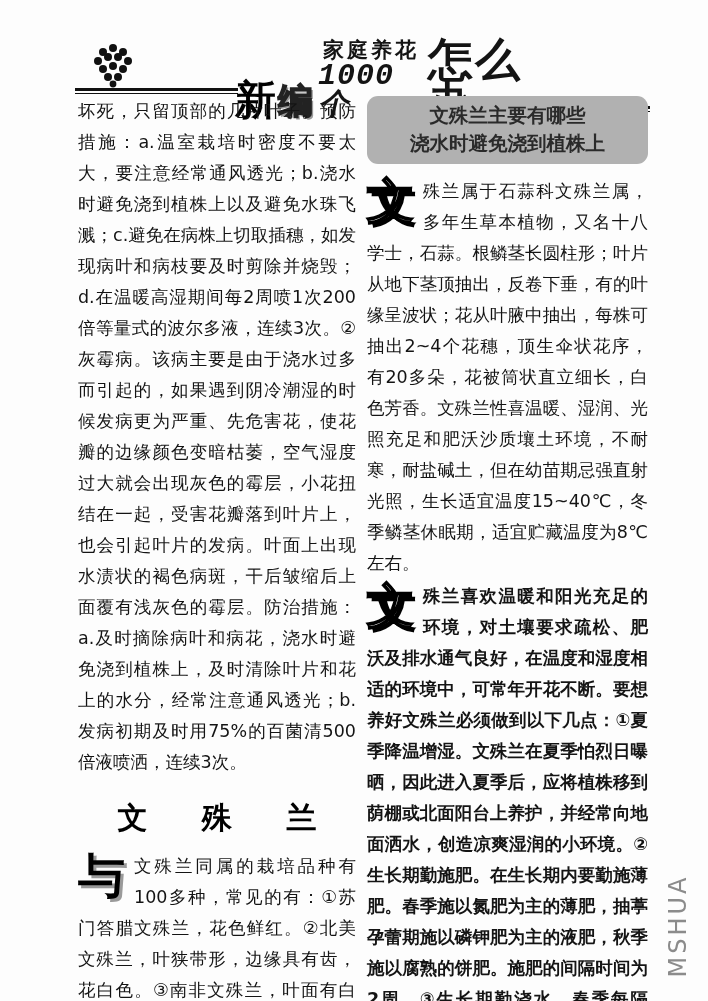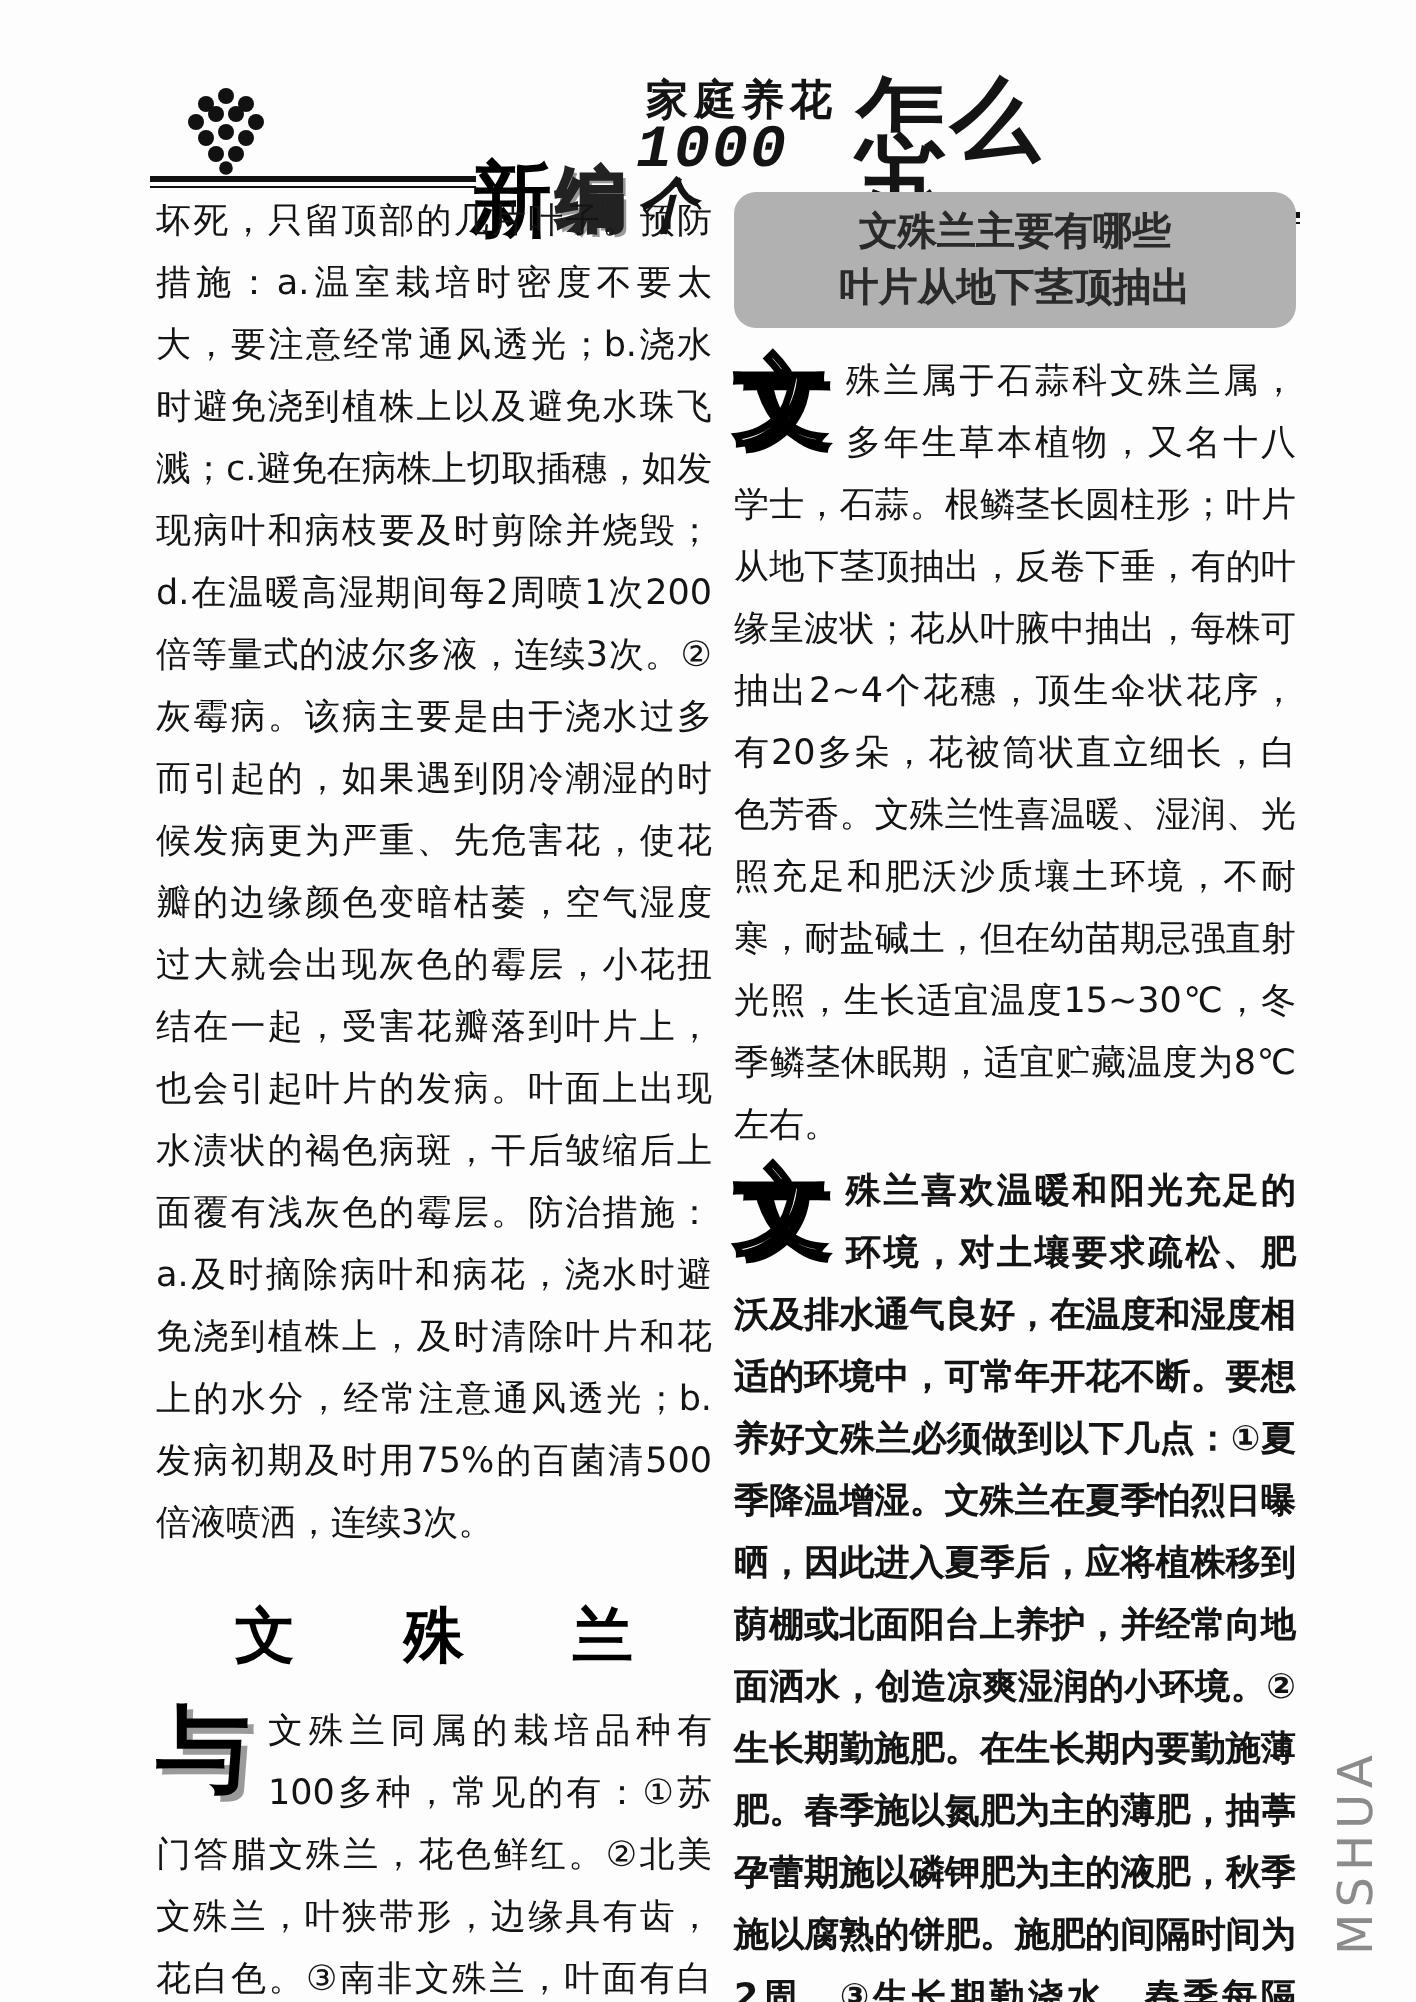--- a/index.html
+++ b/index.html
@@ -146,26 +146,26 @@
 
   <div class="para-block">
     <span class="dropcap dropcap-solid">与</span>
     <p class="body-text" style="display:block;">文殊兰同属的栽培品种有100多种，常见的有：①苏门答腊文殊兰，花色鲜红。②北美文殊兰，叶狭带形，边缘具有齿，花白色。③南非文殊兰，叶面有白霜，花粉色，外缘深红色。④南非穆氏文殊兰，花粉色。⑤中国文殊兰根、叶可药用。这5个品种显著特点是花色不同，是较容易识别的。</p>
   </div>
 </div>
 
 <div class="col col-right">
   <div class="banner">
     <div>文殊兰主要有哪些</div>
-    <div>叶片从地下茎顶抽出</div>
+    <div>浇水时避免浇到植株上</div>
   </div>
 
   <div class="para-block">
     <span class="dropcap dropcap-outline">文</span>
-    <p class="body-text" style="display:block;">殊兰属于石蒜科文殊兰属，多年生草本植物，又名十八学士，石蒜。根鳞茎长圆柱形；叶片从地下茎顶抽出，反卷下垂，有的叶缘呈波状；花从叶腋中抽出，每株可抽出2~4个花穗，顶生伞状花序，有20多朵，花被筒状直立细长，白色芳香。文殊兰性喜温暖、湿润、光照充足和肥沃沙质壤土环境，不耐寒，耐盐碱土，但在幼苗期忌强直射光照，生长适宜温度15~30℃，冬季鳞茎休眠期，适宜贮藏温度为8℃左右。</p>
+    <p class="body-text" style="display:block;">殊兰属于石蒜科文殊兰属，多年生草本植物，又名十八学士，石蒜。根鳞茎长圆柱形；叶片从地下茎顶抽出，反卷下垂，有的叶缘呈波状；花从叶腋中抽出，每株可抽出2~4个花穗，顶生伞状花序，有20多朵，花被筒状直立细长，白色芳香。文殊兰性喜温暖、湿润、光照充足和肥沃沙质壤土环境，不耐寒，耐盐碱土，但在幼苗期忌强直射光照，生长适宜温度15~40℃，冬季鳞茎休眠期，适宜贮藏温度为8℃左右。</p>
   </div>
 
 
   <div class="para-block">
     <span class="dropcap dropcap-outline">文</span>
     <p class="body-text" style="display:block;font-weight:bold;">殊兰喜欢温暖和阳光充足的环境，对土壤要求疏松、肥沃及排水通气良好，在温度和湿度相适的环境中，可常年开花不断。要想养好文殊兰必须做到以下几点：①夏季降温增湿。文殊兰在夏季怕烈日曝晒，因此进入夏季后，应将植株移到荫棚或北面阳台上养护，并经常向地面洒水，创造凉爽湿润的小环境。②生长期勤施肥。在生长期内要勤施薄肥。春季施以氮肥为主的薄肥，抽葶孕蕾期施以磷钾肥为主的液肥，秋季施以腐熟的饼肥。施肥的间隔时间为2周。③生长期勤浇水。春季每隔1~2天浇1次水，夏季每天傍晚浇1次水，进入秋季后则减少浇水，冬季严格控制浇水（一般间隔2周左右浇1次水）。④冬季做好保暖</p>
   </div>
 </div>
 
 <div class="watermark">MSHUA</div>

